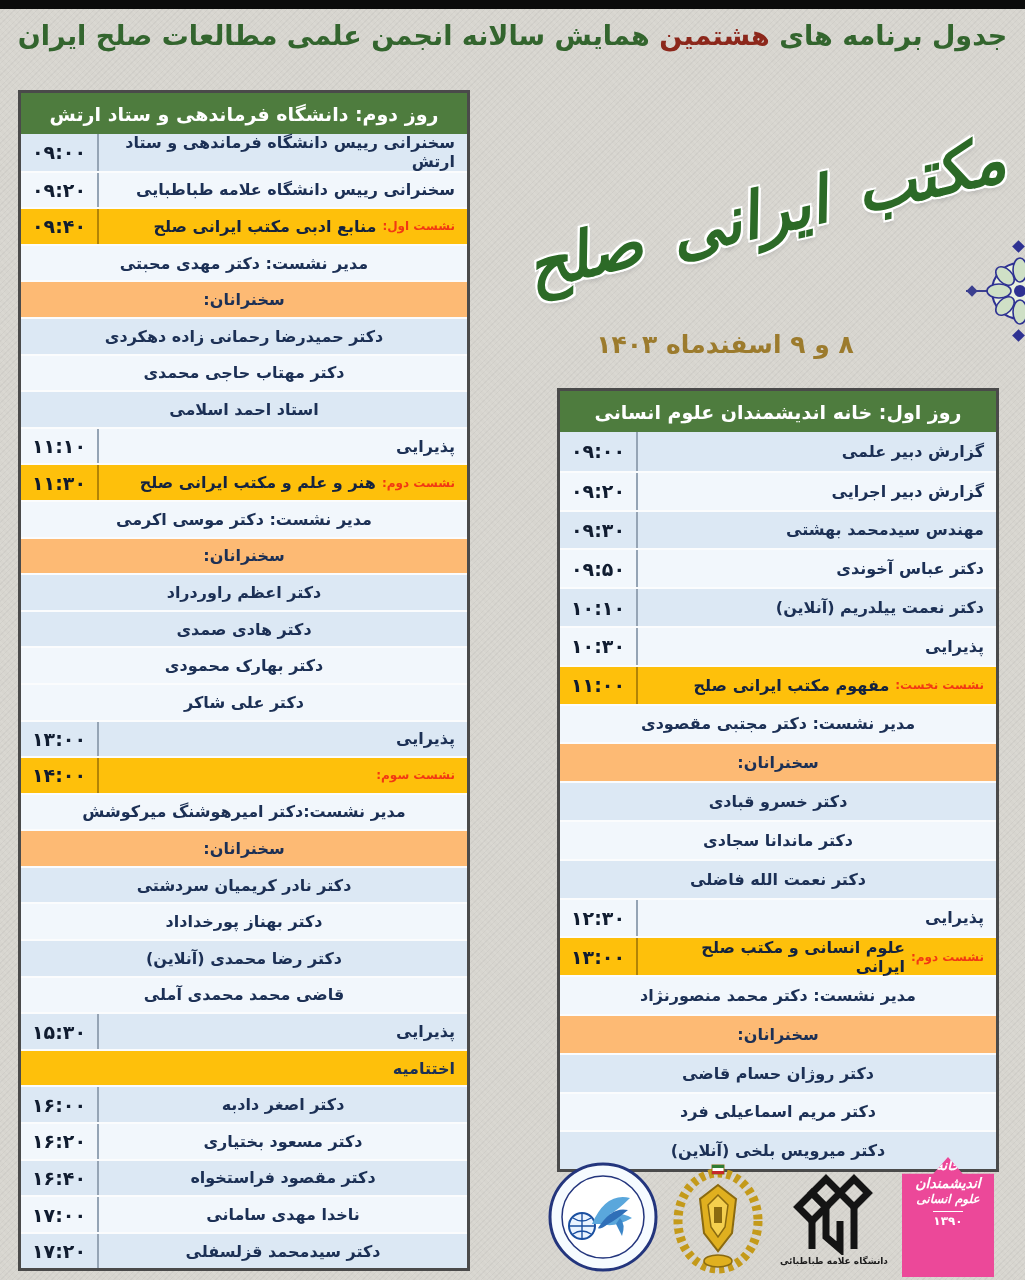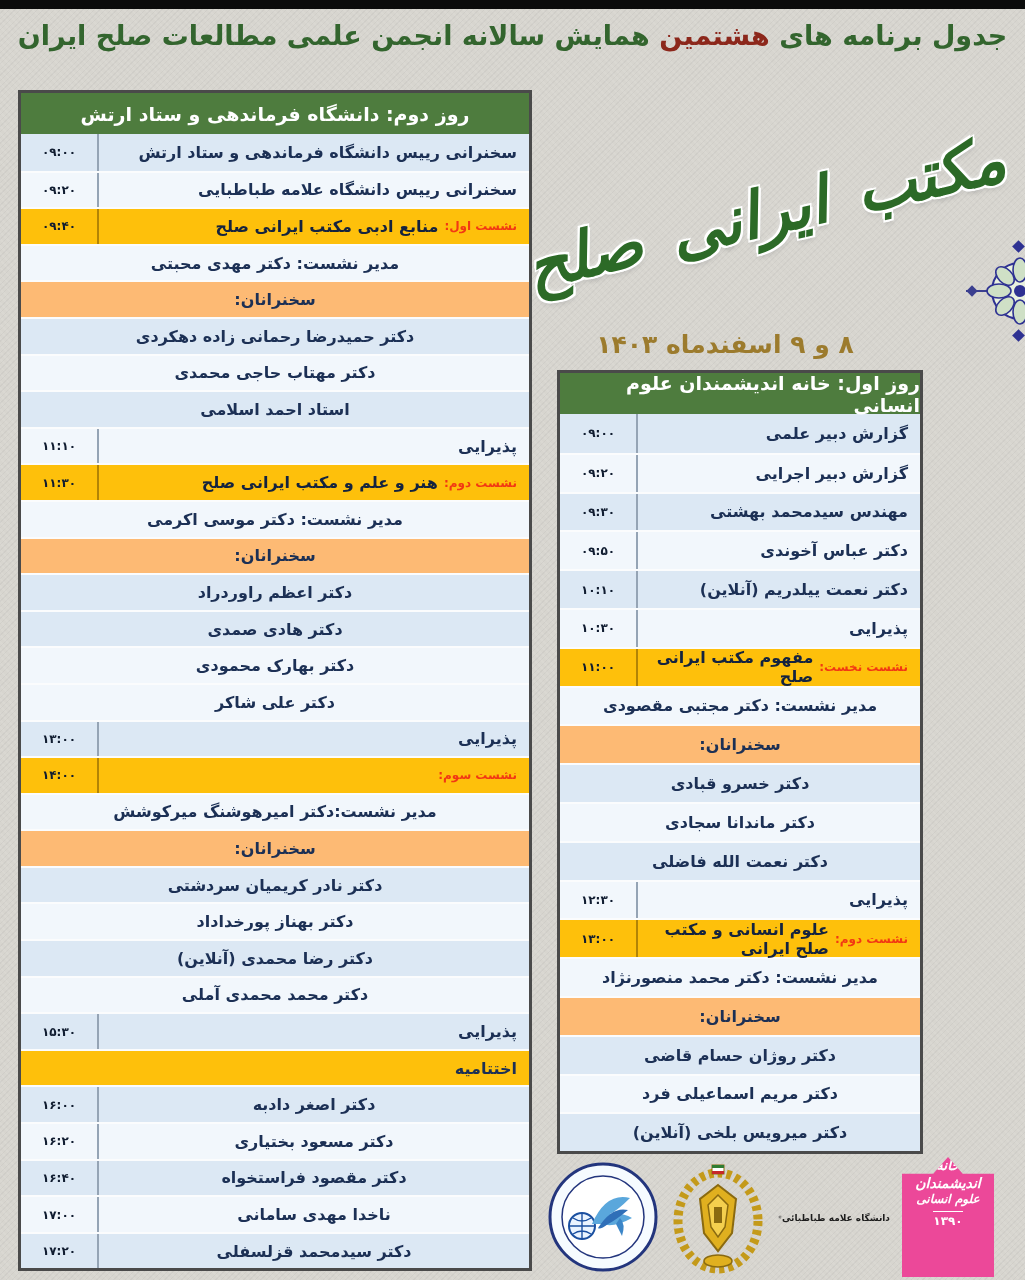--- a/index.html
+++ b/index.html
@@ -31,57 +31,57 @@
     position:absolute;left:545px;top:330px;width:360px;text-align:center;
     font-size:25px;font-weight:bold;color:#9c7b2d;
   }
   .ornament{position:absolute;left:966px;top:232px;width:59px;height:118px;overflow:hidden;}
 
   
   .sched{
     position:absolute;border:3px solid #4a4a4a;box-sizing:border-box;
     background:#fff;direction:rtl;
   }
-  #day2-table{left:18px;top:90px;width:514px;}
-  #day1-table{left:557px;top:370px;width:366px;}
+  #day2-table{left:18px;top:90px;width:452px;}
+  #day1-table{left:557px;top:388px;width:442px;}
   .thead{
     background:#4e7c3e;color:#ffffff;display:flex;align-items:center;justify-content:center;
     font-size:19px;font-weight:bold;height:41px;box-sizing:border-box;
   }
   .row{display:flex;box-sizing:border-box;}
   #day2-table .row{height:36.6px;}
   #day1-table .row{height:38.8px;}
   .row + .row{border-top:2px solid #fbfcfd;}
   .cell{display:flex;align-items:center;box-sizing:border-box;}
   .cell.content{flex:1;padding:0 12px;font-size:16px;font-weight:bold;color:#1c3055;min-width:0;}
   .align-center{justify-content:center;text-align:center;}
   .align-right{justify-content:flex-start;text-align:right;}
   .cell.time{
     width:78px;flex:0 0 78px;justify-content:center;
-    font-size:12px;font-weight:bold;color:#101c30;
+    font-size:19px;font-weight:bold;color:#101c30;
     border-right:2px solid #95a4b5;
   }
   .bg-blue{background:#dce8f4;}
   .bg-white{background:#f2f7fc;}
   .bg-amber{background:#fec00b;}
   .bg-amber .cell.time{border-right-color:#b28405;}
   .bg-peri{background:#fdba74;}
   .red-label{color:#f23813;font-size:12px;font-weight:bold;margin-left:6px;white-space:nowrap;}
   .session-title{color:#14233f;}
   .closing-text{color:#f23813;font-size:17px;}
 
   
   .logos{
     position:absolute;left:548px;top:1156px;width:468px;height:122px;
     display:flex;align-items:center;gap:12px;direction:ltr;
   }
   .logo{flex:0 0 auto;display:flex;flex-direction:column;align-items:center;justify-content:center;}
   .peace-circle{width:110px;height:110px;}
   .aja-box{width:96px;height:116px;}
-  .atu-box{width:112px;height:116px;display:flex;flex-direction:row;align-items:center;}
+  .atu-box{width:112px;height:116px;display:flex;flex-direction:column;align-items:center;}
   .atu-caption{font-size:9px;color:#1c1c1c;font-weight:bold;margin-top:1px;white-space:nowrap;}
   .house-box{
     width:92px;height:120px;background:#ec4899;color:#fff;
     clip-path:polygon(50% 0,66% 14%,100% 14%,100% 100%,0 100%,0 14%,34% 14%);
     display:flex;flex-direction:column;align-items:center;
     text-align:center;font-weight:bold;
   }
   .house-box .l1{font-size:14px;font-style:italic;line-height:1.25;}
   .house-box .l2{font-size:12px;font-style:italic;line-height:1.25;}
   .house-box .yr{font-size:12px;border-top:1px solid #fff;margin-top:4px;padding-top:2px;letter-spacing:2px;}
@@ -280,21 +280,21 @@
       <div class="row bg-blue full">
         <div class="cell content align-center">دکتر نادر کریمیان سردشتی</div>
       </div>
       <div class="row bg-white full">
         <div class="cell content align-center">دکتر بهناز پورخداداد</div>
       </div>
       <div class="row bg-blue full">
         <div class="cell content align-center">دکتر رضا محمدی (آنلاین)</div>
       </div>
       <div class="row bg-white full">
-        <div class="cell content align-center">دکتر محمد محمدی آملی</div>
+        <div class="cell content align-center">قاضی محمد محمدی آملی</div>
       </div>
       <div class="row bg-blue has-time">
         <div class="cell content align-right">پذیرایی</div>
         <div class="cell time">۱۵:۳۰</div>
       </div>
       <div class="row bg-amber full">
         <div class="cell content align-right closing-text">اختتامیه</div>
       </div>
       <div class="row bg-blue has-time">
         <div class="cell content align-center">دکتر اصغر دادبه</div>

